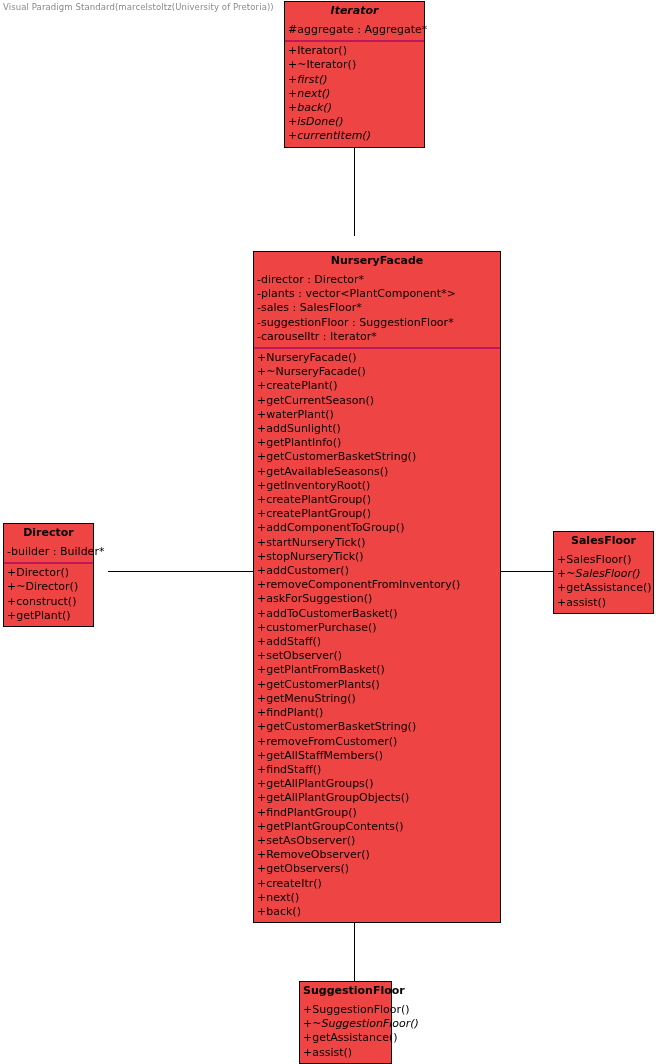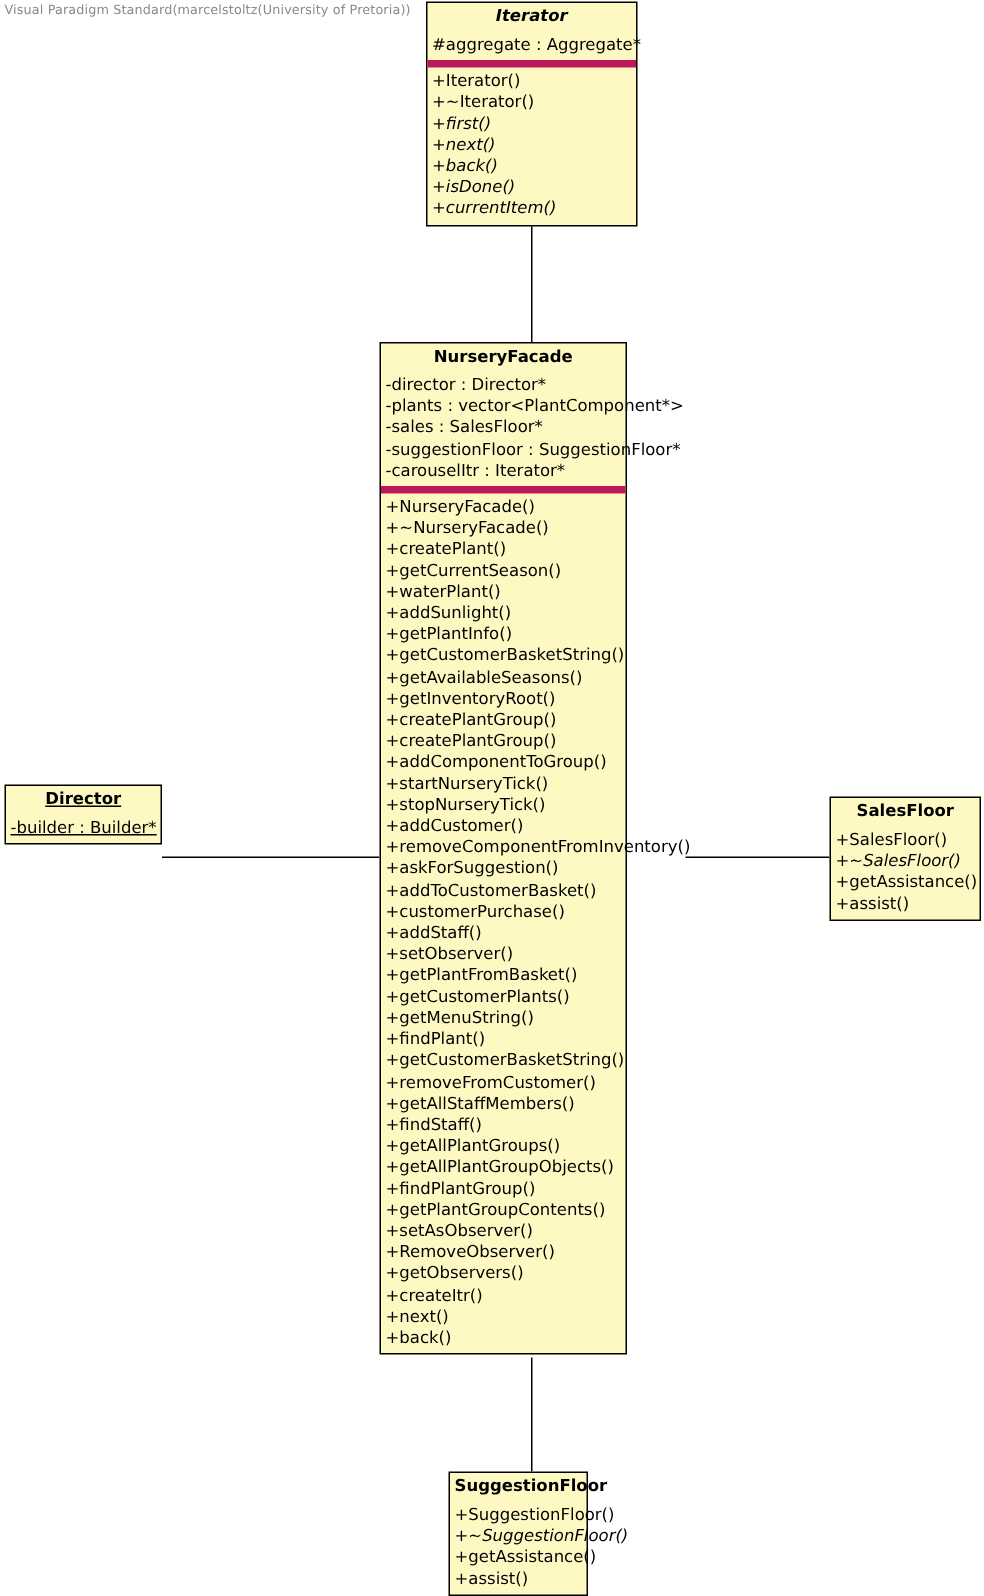--- a/index.html
+++ b/index.html
@@ -42,29 +42,29 @@
     position: absolute;
     background: #000000;
   }
   .conn.v { width: 1px; }
   .conn.h { height: 1px; }
 
   
   .uml-class {
     position: absolute;
     box-sizing: border-box;
-    background: #fef9c3;
+    background: #ef4444;
     border: 1px solid #000000;
   }
   .compartment {
     box-sizing: border-box;
     padding: 2px 3px 3px 3px;
   }
   .compartment + .compartment {
-    border-top: 5px solid #be185d;
+    border-top: 2px solid #be185d;
   }
   .cls-title {
     text-align: center;
     font-weight: bold;
     font-size: 11px;
     line-height: 14px;
     padding: 2px 3px 3px 3px;
     white-space: nowrap;
   }
   .cls-title.abstract { font-style: italic; }
@@ -74,24 +74,24 @@
     line-height: 14.2px;
     white-space: nowrap;
   }
   .member.italic { font-style: italic; }
 
   
   #cls-iterator {
     left: 284px; top: 1px; width: 141px;
   }
   #cls-nurseryfacade {
-    left: 253px; top: 228px; width: 165px;
+    left: 253px; top: 251px; width: 248px;
   }
   #cls-director {
-    left: 3px; top: 523px; width: 105px; text-decoration: underline;
+    left: 3px; top: 523px; width: 91px;
   }
   #cls-salesfloor {
     left: 553px; top: 531px; width: 101px;
   }
   #cls-suggestionfloor {
     left: 299px; top: 981px; width: 93px;
   }
 
   
   #conn-iterator-facade { left: 354px; top: 141px; height: 95px; }
@@ -178,20 +178,26 @@
         <div class="member">+next()</div>
         <div class="member">+back()</div>
       </div>
   </div>
 
   <div class="uml-class" id="cls-director">
     <div class="cls-title">Director</div>
     <div class="compartment">
         <div class="member">-builder : Builder*</div>
       </div>
+    <div class="compartment">
+        <div class="member">+Director()</div>
+        <div class="member">+~Director()</div>
+        <div class="member">+construct()</div>
+        <div class="member">+getPlant()</div>
+      </div>
   </div>
 
   <div class="uml-class" id="cls-salesfloor">
     <div class="cls-title">SalesFloor</div>
     <div class="compartment">
         <div class="member">+SalesFloor()</div>
         <div class="member italic">+~SalesFloor()</div>
         <div class="member">+getAssistance()</div>
         <div class="member">+assist()</div>
       </div>

